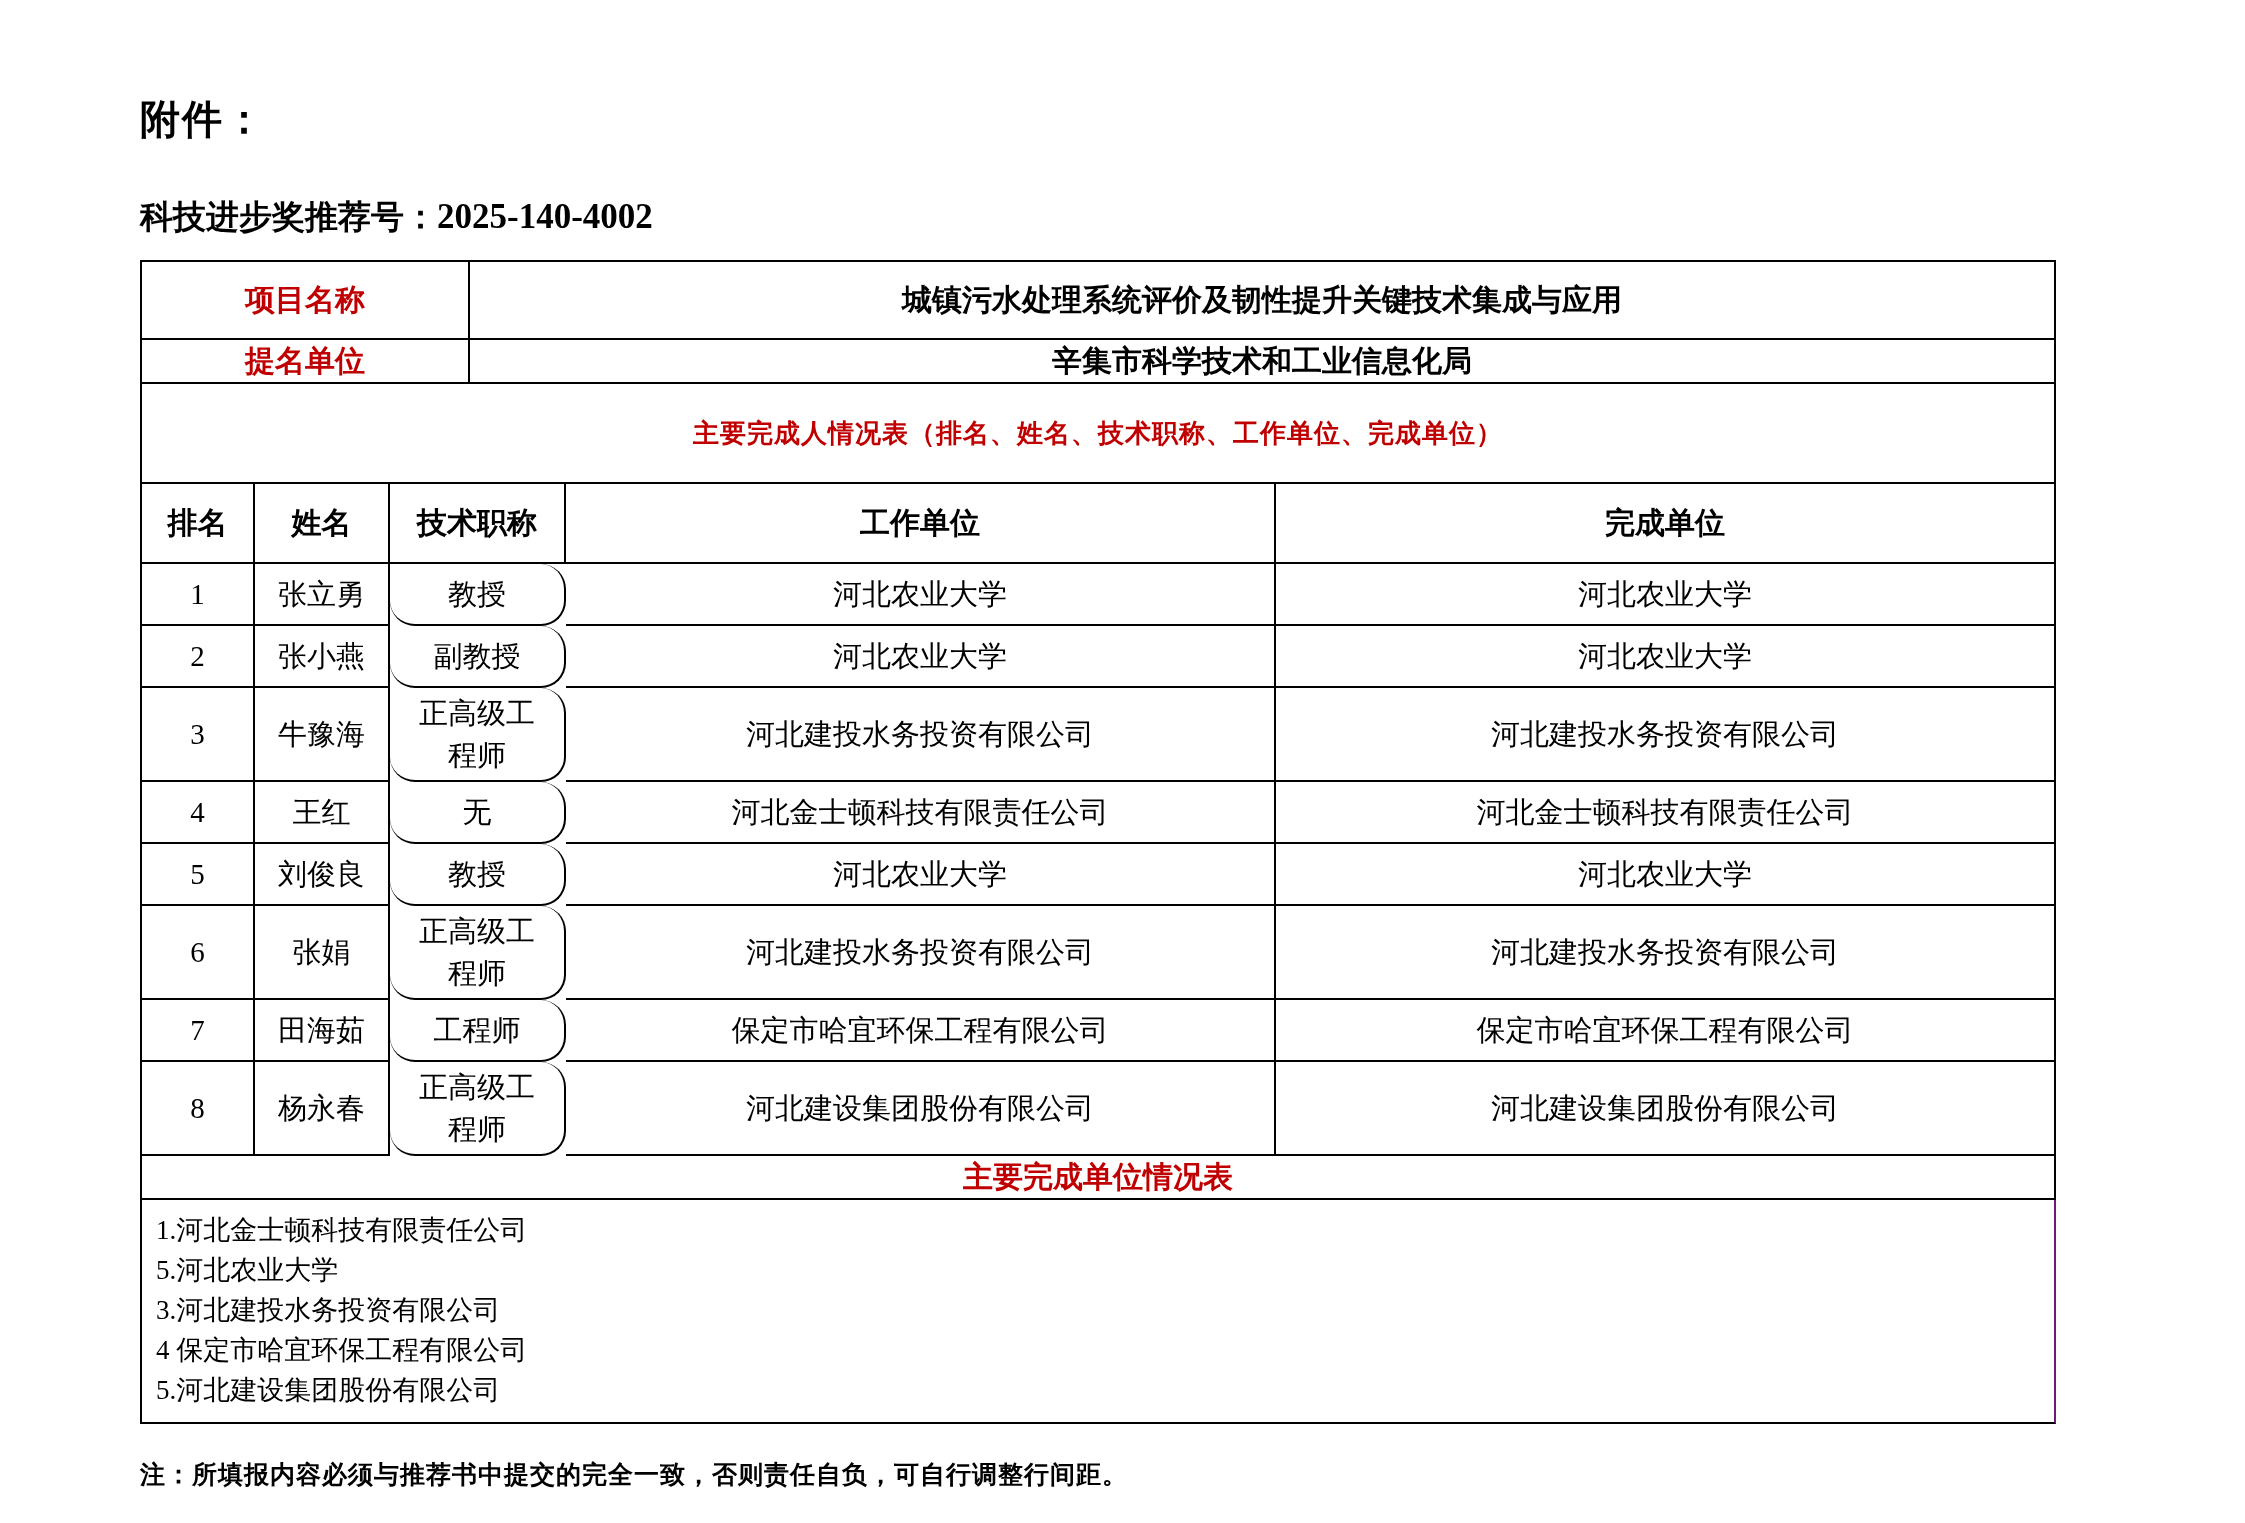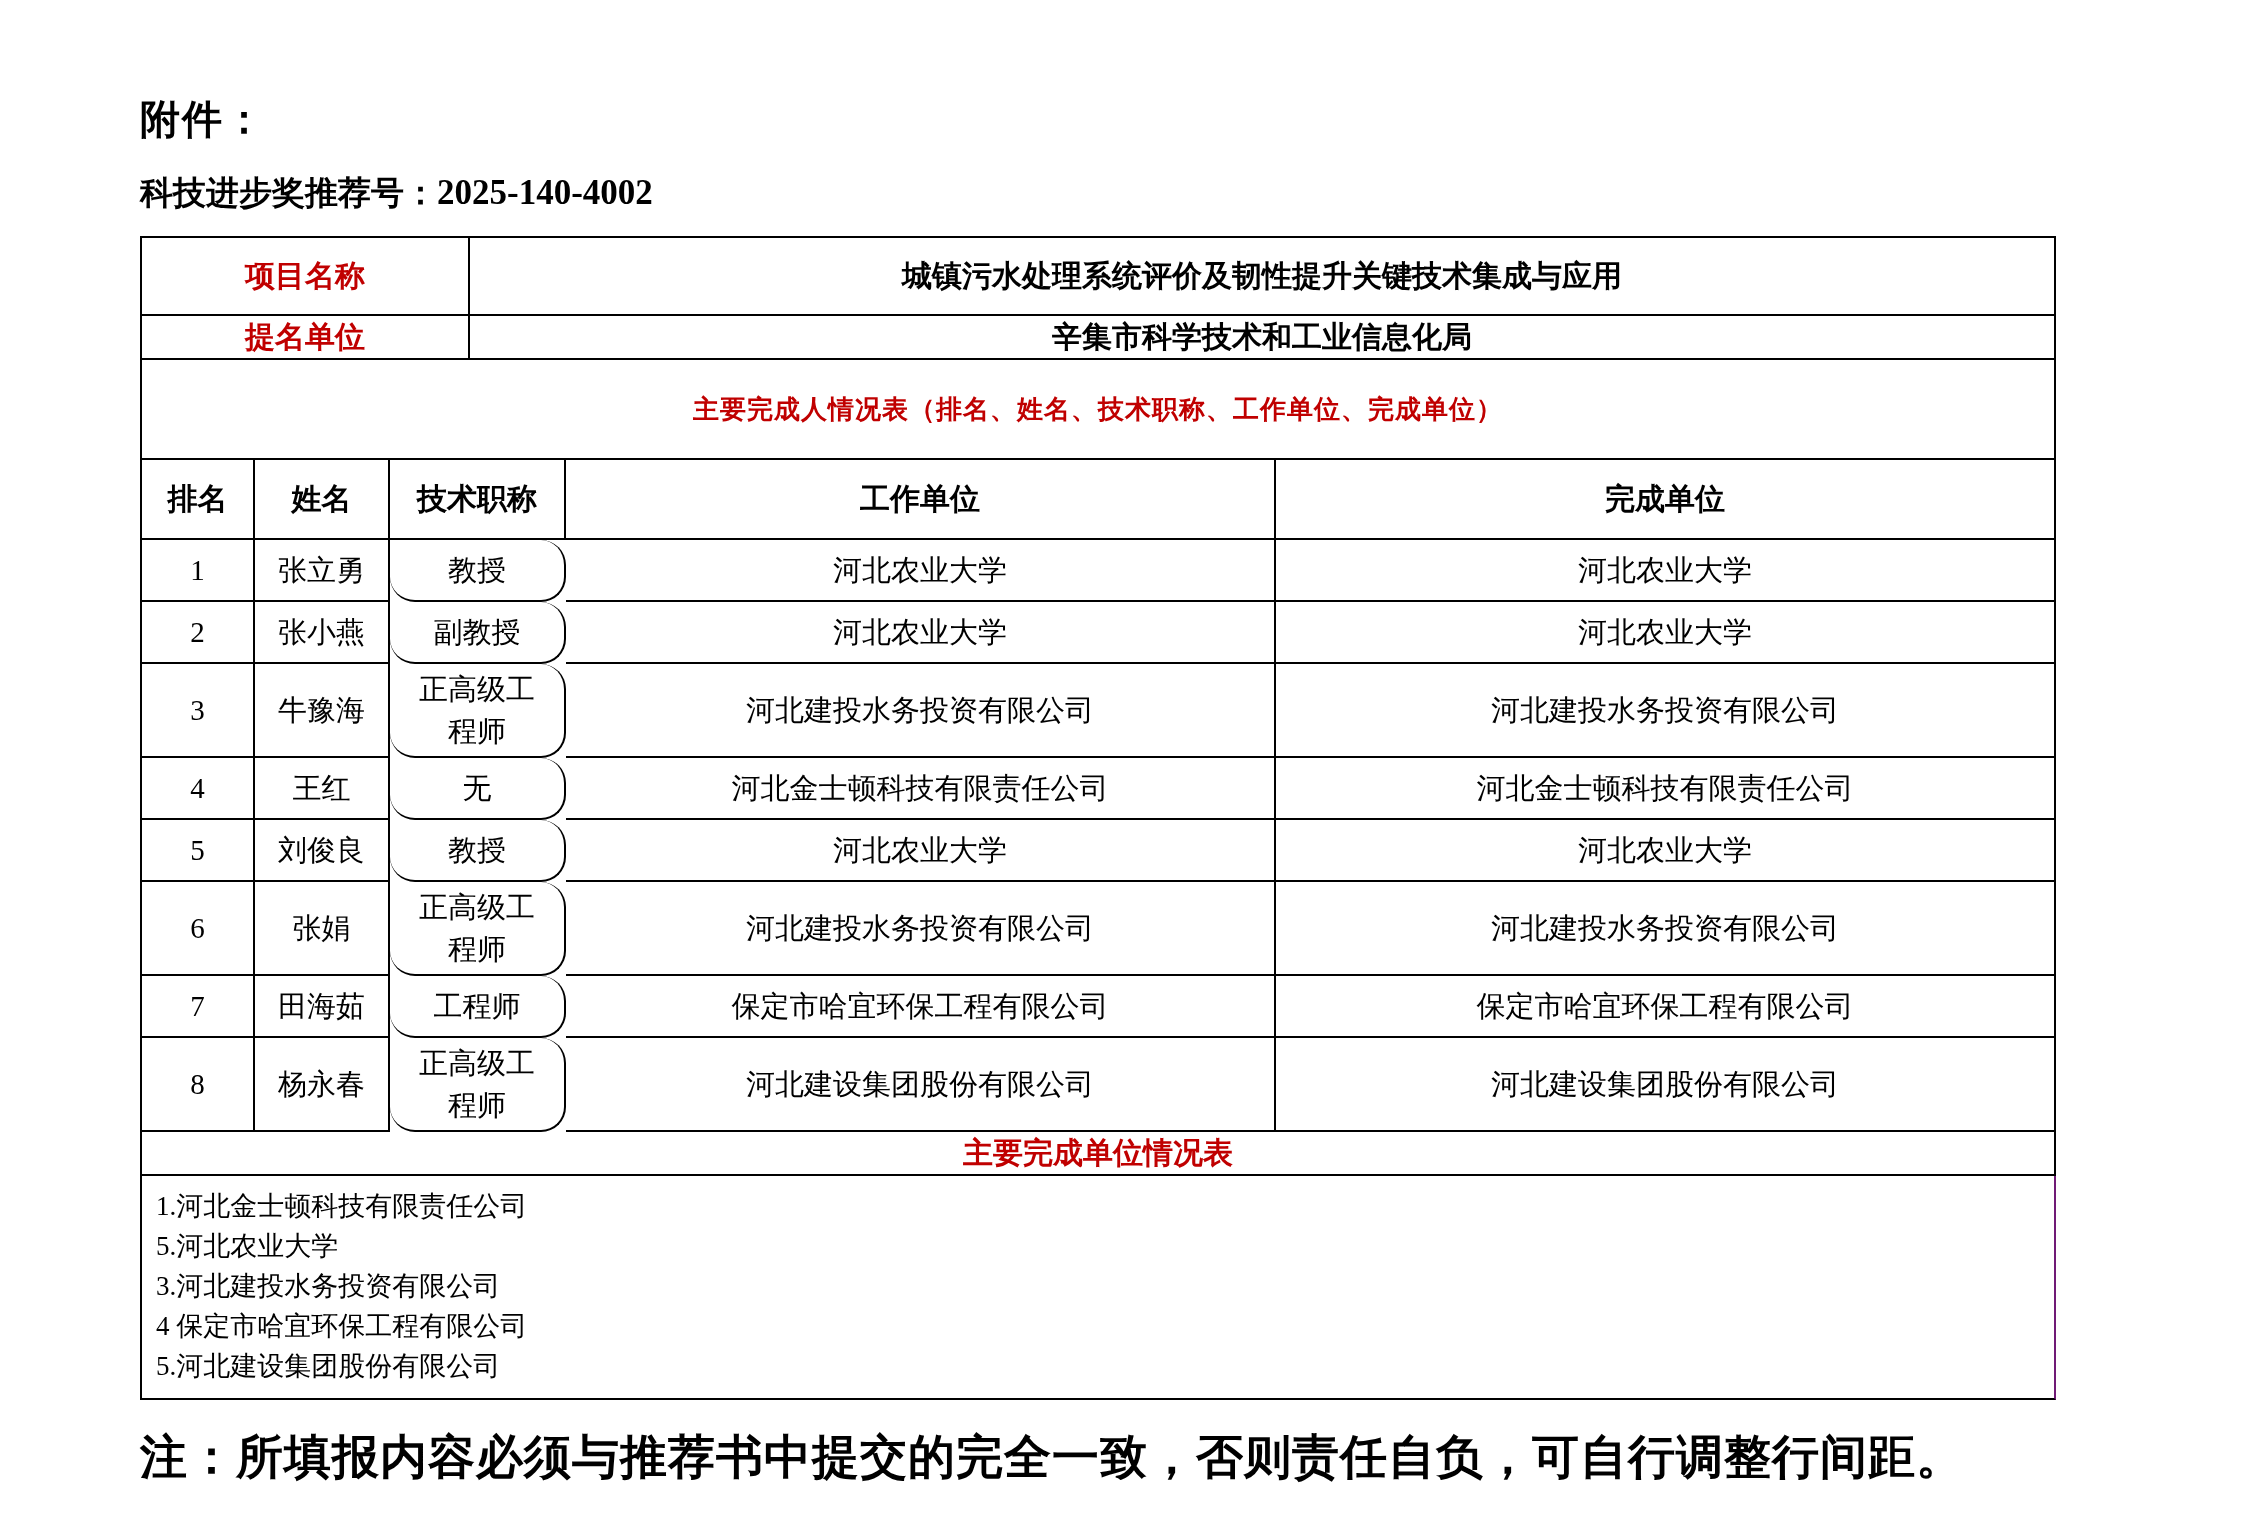--- a/index.html
+++ b/index.html
@@ -14,21 +14,21 @@
   .doc { padding-left: 140px; padding-right: 50px; }
 
   .attachment {
     padding-top: 92px;
     font-family: "Liberation Sans", sans-serif;
     font-size: 40px;
     font-weight: bold;
     letter-spacing: 2px;
   }
   .rec-line {
-    margin-top: 24px;
+    margin-top: 48px;
     margin-bottom: 20px;
     font-weight: bold;
   }
   .rec-line .rec-label {
     font-family: "Liberation Sans", sans-serif;
     font-size: 33px;
   }
   .rec-line .rec-number {
     font-family: "Liberation Serif", serif;
     font-size: 35px;
@@ -86,23 +86,23 @@
     border-bottom: 2px solid #000;
     min-height: 205px;
     padding: 10px 6px 12px 14px;
     font-size: 27px;
     line-height: 40px;
     text-align: left;
   }
   .list-item { white-space: nowrap; }
 
   .note {
-    margin-top: 26px;
+    margin-top: 34px;
     font-family: "Liberation Sans", sans-serif;
-    font-size: 47px;
+    font-size: 25px;
     font-weight: bold;
     letter-spacing: 1px;
   }
 </style>
 </head>
 <body>
 
 <div class="doc">
 
   <div class="attachment">附件：</div>

